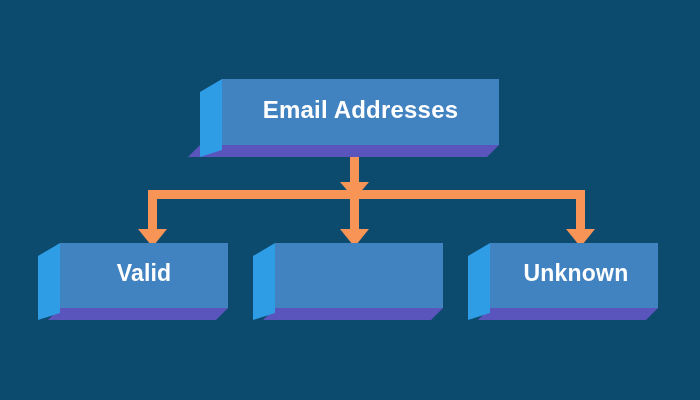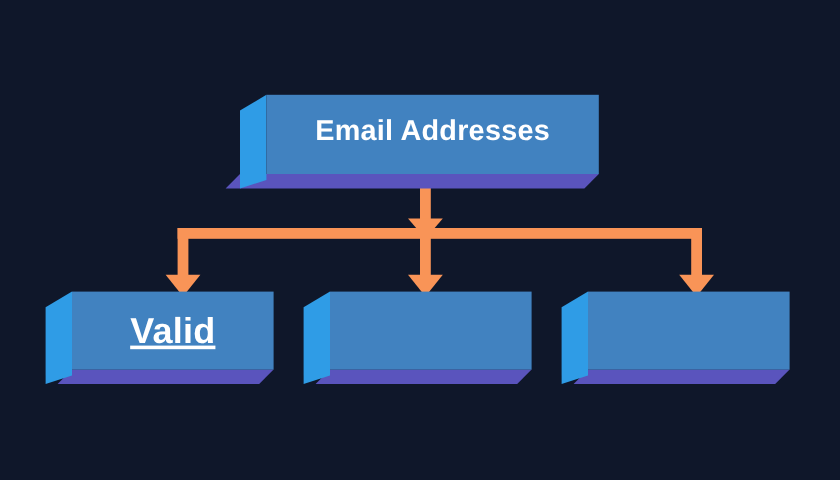--- a/index.html
+++ b/index.html
@@ -11,21 +11,21 @@
     width: 700px;
     height: 400px;
     overflow: hidden;
     background: #FCE7BE;
     font-family: "Liberation Sans", "DejaVu Sans", sans-serif;
   }
   #diagram-root {
     position: relative;
     width: 700px;
     height: 400px;
-    background: #0f172a;
+    background: #0c4a6e;
   }
   #diagram-svg {
     position: absolute;
     left: 0;
     top: 0;
     width: 700px;
     height: 400px;
     display: block;
   }
   .node-label {
@@ -41,22 +41,21 @@
   #label-root {
     left: 222px;
     top: 98px;
     width: 277px;
     font-size: 24px;
   }
   #label-valid {
     left: 60px;
     top: 262px;
     width: 168px;
-    font-size: 30px;
-    text-decoration: underline;
+    font-size: 23px;
   }
   #label-invalid {
     left: 275px;
     top: 262px;
     width: 168px;
     font-size: 23px;
   }
   #label-unknown {
     left: 490px;
     top: 262px;
@@ -124,14 +123,15 @@
       <rect x="490" y="243" width="168" height="65" fill="#4182C0"></rect>
     </g>
 
   </svg>
 
   <div class="node-label" id="label-root">Email Addresses</div>
 
   <div class="node-label" id="label-valid">Valid</div>
 
 
+  <div class="node-label" id="label-unknown">Unknown</div>
 
 </div>
 
 </body></html>

